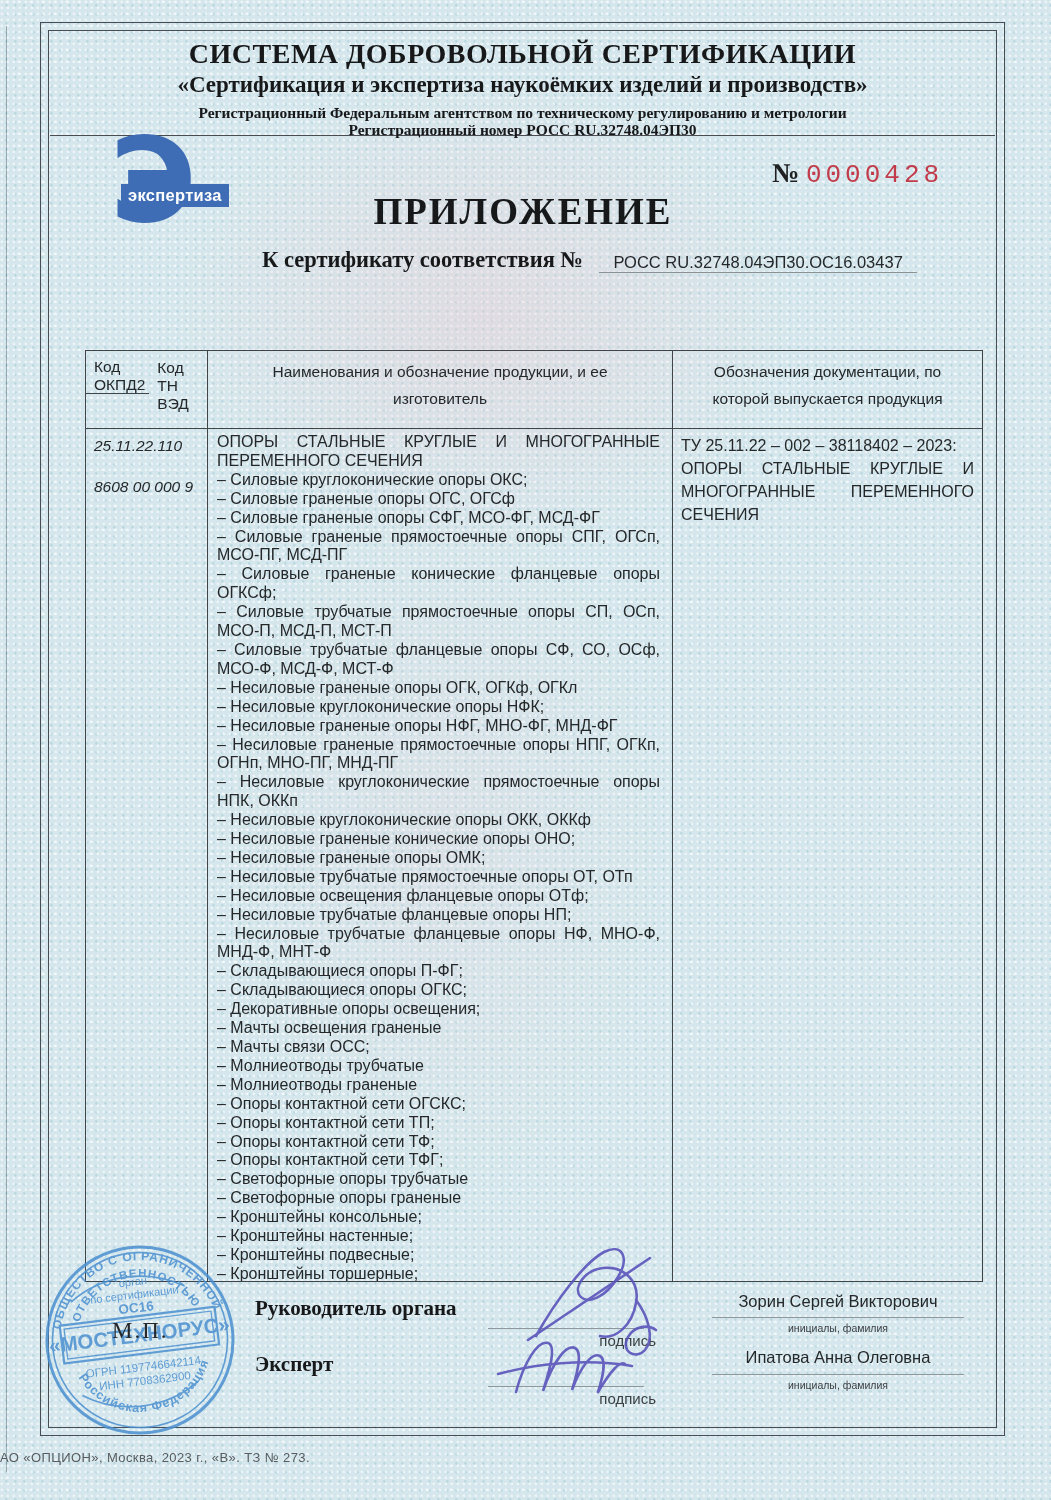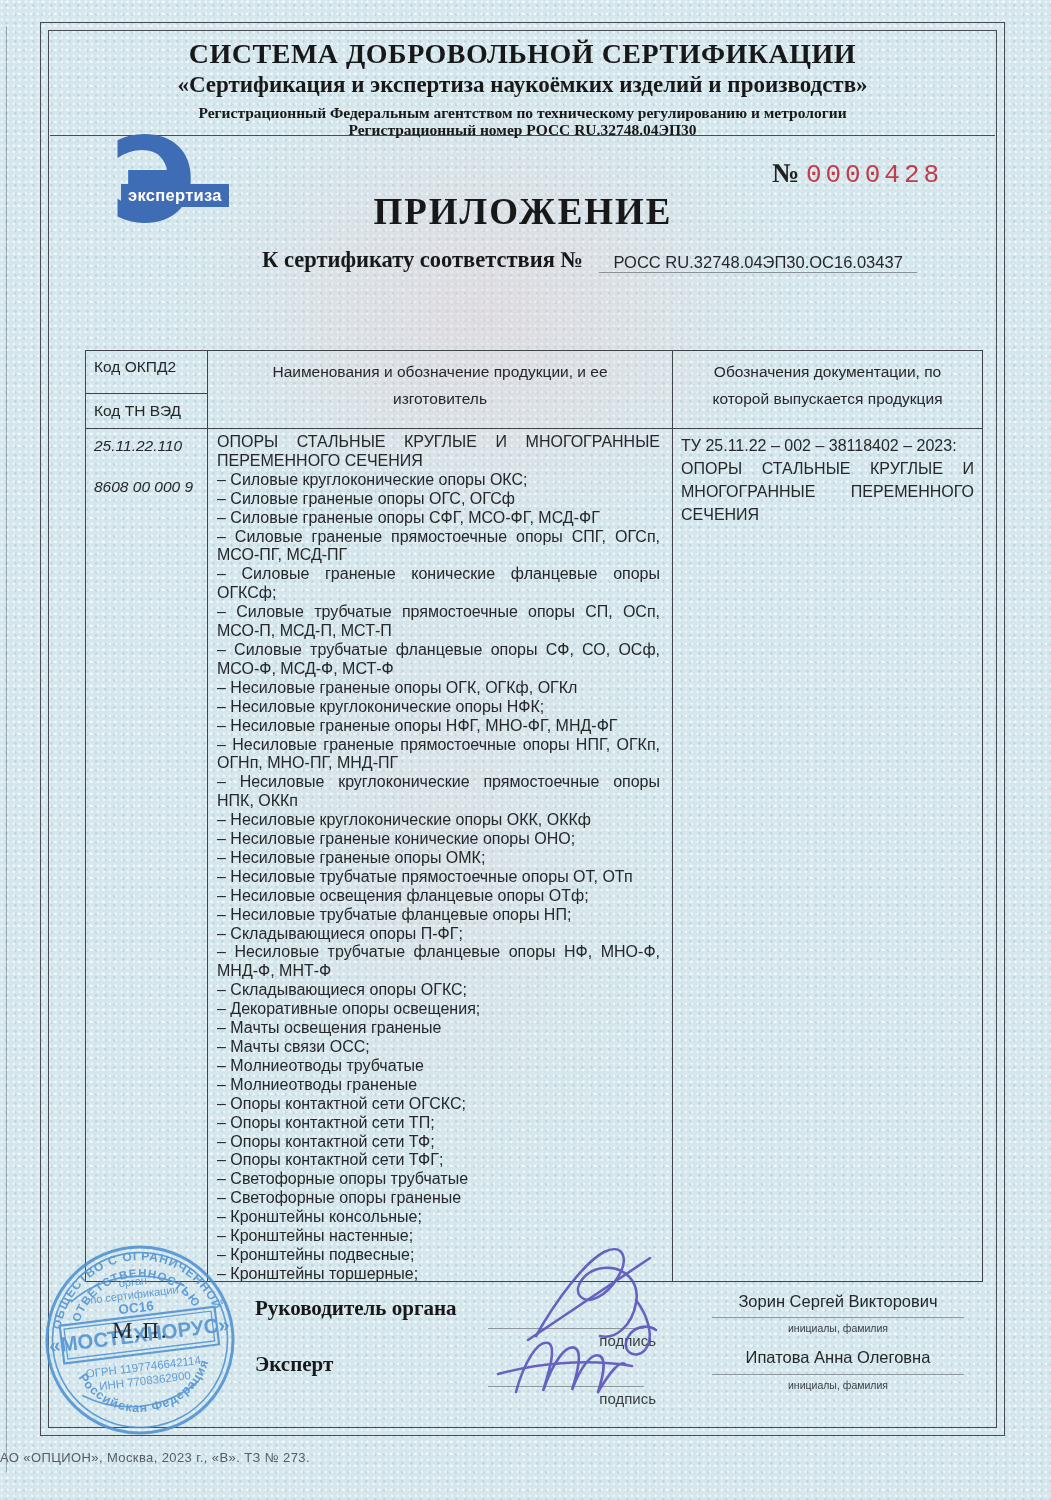--- a/index.html
+++ b/index.html
@@ -48,21 +48,21 @@
   .prod-table{
     position:absolute;left:85px;top:350px;width:896px;height:930px;
     border:1.7px solid #3f4449;display:grid;
     grid-template-columns:122px 465px 1fr;
     grid-template-rows:78px 1fr;
     color:#24282b;
   }
   .cell{box-sizing:border-box;}
   .bR{border-right:1.7px solid #3f4449;}
   .bB{border-bottom:1.7px solid #3f4449;}
-  .c1h{display:flex;flex-direction:column;}
+  .c1h{display:flex;flex-direction:row;}
   .c1h-top{height:35px;border-bottom:1.7px solid #3f4449;padding:7px 4px 0 8px;font-size:15.5px;}
   .c1h-bot{padding:8px 4px 0 8px;font-size:15.5px;}
   .th{font-size:15.5px;text-align:center;padding-top:7px;line-height:27px;}
   .c1b{padding:8px 4px 0 8px;font-size:15.5px;font-style:italic;}
   .tnved{margin-top:23px;}
   .c2b{padding:4px 12px 0 9px;font-size:16px;line-height:18.9px;text-align:justify;overflow:hidden;}
   .c3b{padding:5px 8px 0 8px;font-size:16px;line-height:23px;text-align:justify;overflow:hidden;}
 
   .sig-role-head{position:absolute;left:255px;top:1296px;font-family:"Liberation Serif",serif;font-weight:bold;font-size:21px;color:#17181a;}
   .sig-role-expert{position:absolute;left:255px;top:1352px;font-family:"Liberation Serif",serif;font-weight:bold;font-size:21px;color:#17181a;}
@@ -149,22 +149,22 @@
         <div>– Несиловые круглоконические опоры НФК;</div>
         <div>– Несиловые граненые опоры НФГ, МНО-ФГ, МНД-ФГ</div>
         <div>– Несиловые граненые прямостоечные опоры НПГ, ОГКп, ОГНп, МНО-ПГ, МНД-ПГ</div>
         <div>– Несиловые круглоконические прямостоечные опоры НПК, ОККп</div>
         <div>– Несиловые круглоконические опоры ОКК, ОККф</div>
         <div>– Несиловые граненые конические опоры ОНО;</div>
         <div>– Несиловые граненые опоры ОМК;</div>
         <div>– Несиловые трубчатые прямостоечные опоры ОТ, ОТп</div>
         <div>– Несиловые освещения фланцевые опоры ОТф;</div>
         <div>– Несиловые трубчатые фланцевые опоры НП;</div>
+        <div>– Несиловые трубчатые фланцевые опоры НФ, МНО-Ф, МНД-Ф, МНТ-Ф</div>
         <div>– Складывающиеся опоры П-ФГ;</div>
-        <div>– Несиловые трубчатые фланцевые опоры НФ, МНО-Ф, МНД-Ф, МНТ-Ф</div>
         <div>– Складывающиеся опоры ОГКС;</div>
         <div>– Декоративные опоры освещения;</div>
         <div>– Мачты освещения граненые</div>
         <div>– Мачты связи ОСС;</div>
         <div>– Молниеотводы трубчатые</div>
         <div>– Молниеотводы граненые</div>
         <div>– Опоры контактной сети ОГСКС;</div>
         <div>– Опоры контактной сети ТП;</div>
         <div>– Опоры контактной сети ТФ;</div>
         <div>– Опоры контактной сети ТФГ;</div>

